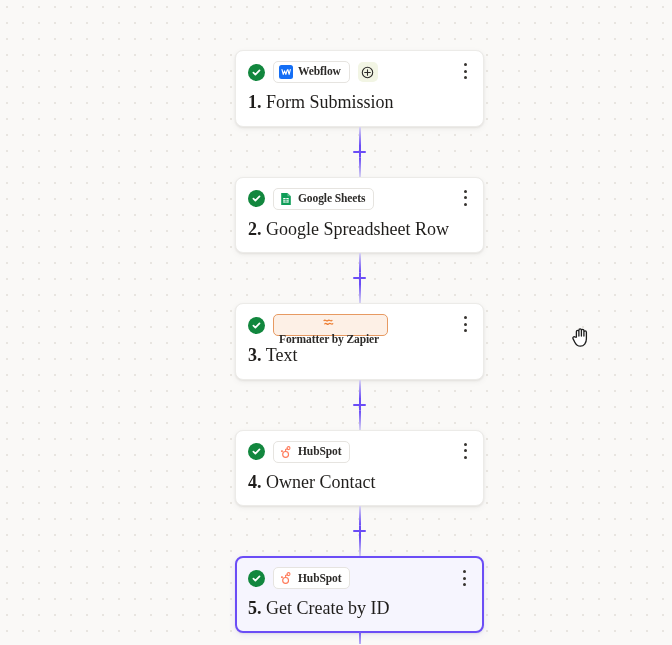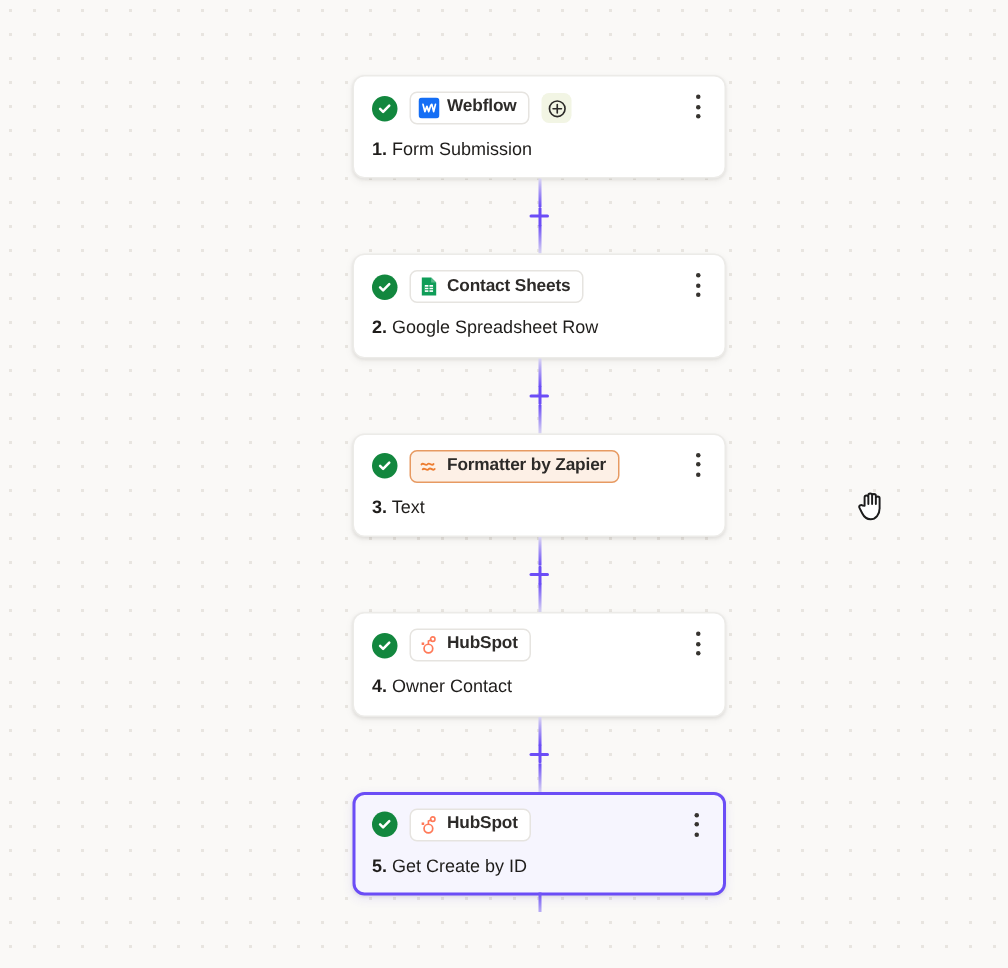--- a/index.html
+++ b/index.html
@@ -18,20 +18,21 @@
   #canvas {
     position: relative;
     width: 672px;
     height: 645px;
     background-color: #faf9f7;
     background-image:
       radial-gradient(circle at 1px 1px, #e8e5e0 1px, transparent 1.3px);
     background-size: 16px 16px;
     background-position: 6px 6px;
     cursor: grab;
+    font-family: Liberation Serif, serif;
   }
 
   
   #flow {
     position: absolute;
     left: 235px;
     top: 50px;
     width: 249px;
   }
 
@@ -89,20 +90,21 @@
     font-size: 11.5px;
     font-weight: bold;
     color: #2d2b29;
     letter-spacing: -0.1px;
     white-space: nowrap;
     line-height: 1;
   }
   .app-chip.formatter {
     background: #fdf0e6;
     border: 1px solid #e79a62;
+    flex-direction: column;
   }
   .app-chip.formatter .chip-label { color: #2d2b29; }
 
   .app-icon {
     width: 14px;
     height: 14px;
     flex: 0 0 auto;
     display: block;
   }
 
@@ -136,21 +138,21 @@
     display: block;
     width: 3px;
     height: 3px;
     border-radius: 50%;
     background: #36332f;
   }
 
   
   .step-title {
     margin-top: 9px;
-    font-size: 12px;
+    font-size: 18px;
     color: #1f1d1b;
     line-height: 1.2;
     white-space: nowrap;
   }
   .step-title .num { font-weight: bold; }
   .step-title .name { font-weight: normal; }
 
   
   .connector {
     position: relative;
@@ -271,21 +273,21 @@
         </span>
         <span class="app-chip">
           <span class="app-icon">
             <svg width="14" height="14" viewBox="0 0 14 14">
               <path d="M2.2 1 H8.4 L11.8 4.3 V13 H2.2 Z" fill="#0f9d58"></path>
               <path d="M8.4 1 L11.8 4.3 H8.4 Z" fill="#57bb8a"></path>
               <rect x="4.2" y="6" width="5.5" height="4.6" fill="#ffffff"></rect>
               <path d="M4.2 7.5 H9.7 M4.2 9.1 H9.7 M6.95 6 V10.6" stroke="#0f9d58" stroke-width="0.7"></path>
             </svg>
           </span>
-          <span class="chip-label">Contact Sheets</span>
+          <span class="chip-label">Google Sheets</span>
         </span>
       </div>
       <div class="kebab">
         <i></i>
         <i></i>
         <i></i>
       </div>
       <div class="step-title">
         <span class="num">2.</span>
         <span class="name">Google Spreadsheet Row</span>

